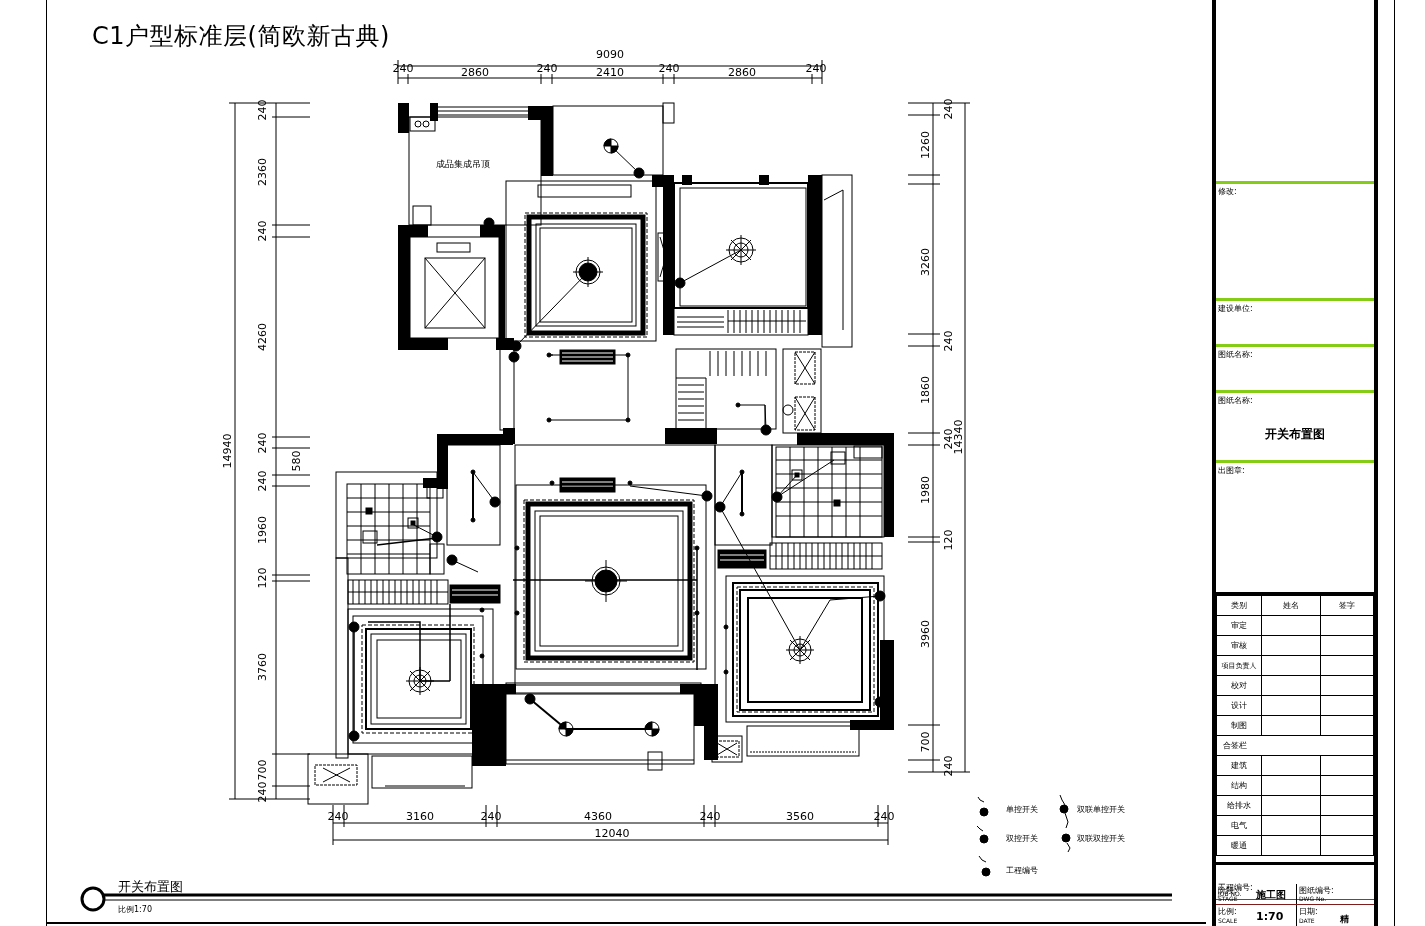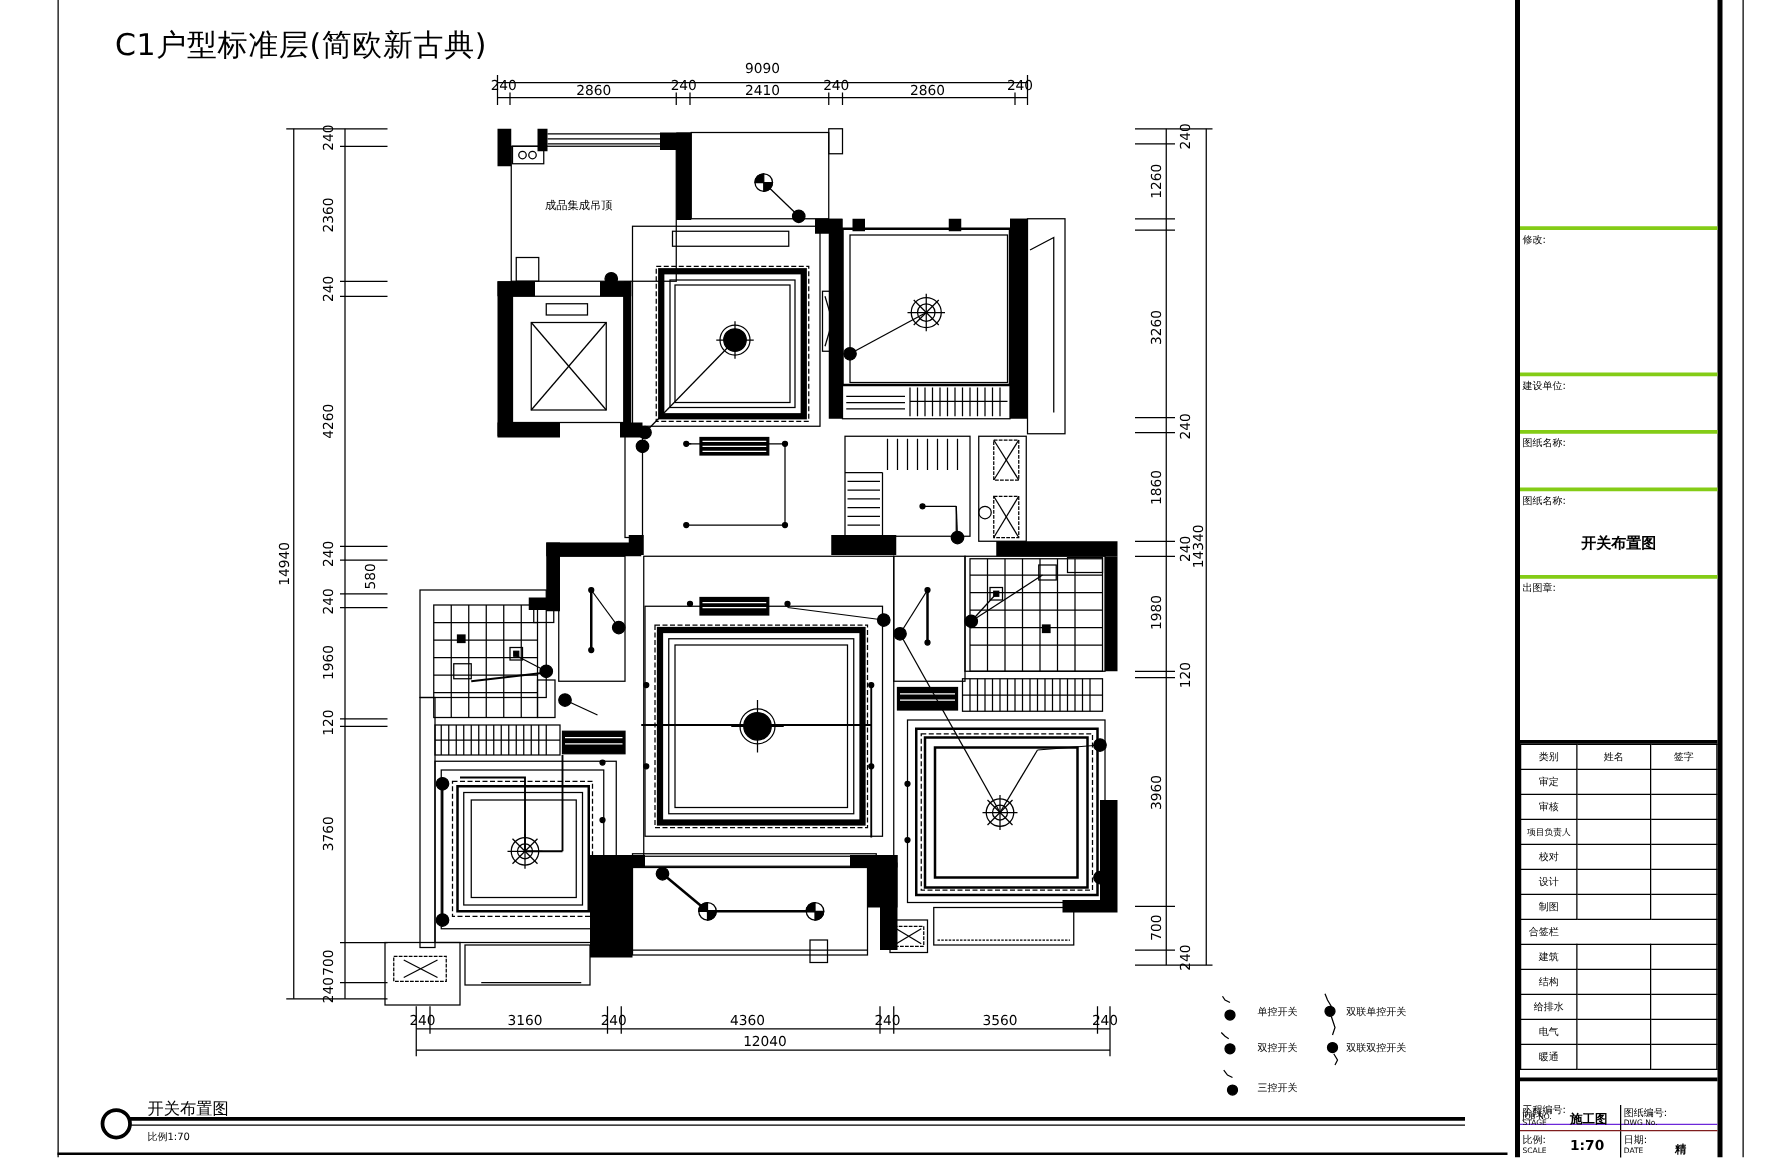--- a/index.html
+++ b/index.html
@@ -548,21 +548,21 @@
 
   <circle cx="93" cy="899" r="11" stroke="#000" stroke-width="3" fill="none"></circle>
   <line x1="104" y1="895" x2="1172" y2="895" stroke="#000" stroke-width="3"></line>
   <line x1="104" y1="900" x2="1172" y2="900" stroke="#000" stroke-width="1"></line>
 </svg>
 
 <div class="legend-item" style="left:1006px;top:804px;">单控开关</div>
 <div class="legend-item" style="left:1077px;top:804px;">双联单控开关</div>
 <div class="legend-item" style="left:1006px;top:833px;">双控开关</div>
 <div class="legend-item" style="left:1077px;top:833px;">双联双控开关</div>
-<div class="legend-item" style="left:1006px;top:865px;">三控开关</div>
+<div class="legend-item" style="left:1006px;top:865px;">工程编号</div>
 
 <div class="abs" id="plan-label">开关布置图</div>
 <div class="abs" id="plan-scale">比例1:70</div>
 
 <div class="abs" id="tb-outer"></div>
 <div class="abs" id="tb">
   <div class="tb-sec" style="top:181px;height:117px;">
     <span class="tb-label">修改:</span>
   </div>
   <div class="tb-sec" style="top:298px;height:46px;">

